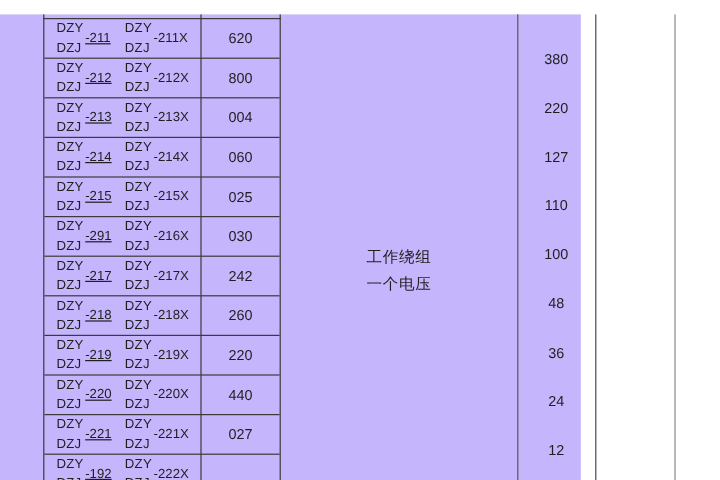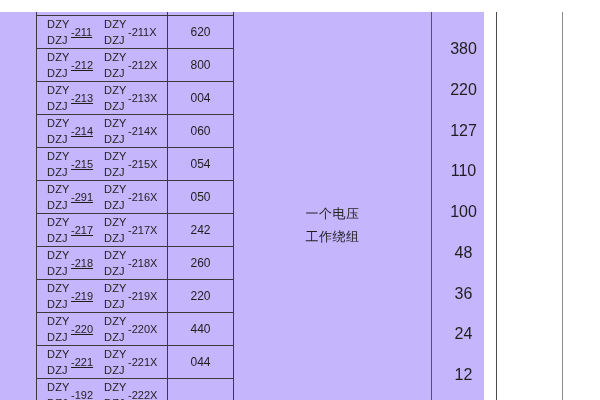--- a/index.html
+++ b/index.html
@@ -55,21 +55,21 @@
     position: absolute; left: 234px; top: 190px; width: 197px;
     text-align: center; font-size: 13px; line-height: 23px;
     letter-spacing: 0.5px;
   }
 
   
   .volt-list {
     position: absolute; left: 431px; top: 30px; width: 65px; height: 340px;
     display: flex; flex-direction: column; justify-content: space-between;
   }
-  .volt { height: 14px; line-height: 14px; text-align: center; font-size: 16px; }
+  .volt { height: 14px; line-height: 14px; text-align: center; font-size: 12px; }
 
   
   .empty-cell { position: absolute; left: 497px; top: 0; width: 65px; height: 393px; }
 </style>
 </head>
 <body>
 
 <div class="canvas">
 
   <div class="vline l-outer"></div>
@@ -142,35 +142,35 @@
     <div class="stack g1">
       <span>DZY</span>
       <span>DZJ</span>
     </div>
     <span class="suffix s1">-215</span>
     <div class="stack g2">
       <span>DZY</span>
       <span>DZJ</span>
     </div>
     <span class="suffix s2">-215X</span>
-    <div class="code">054</div>
+    <div class="code">025</div>
   </div>
 
   <div class="row">
     <div class="stack g1">
       <span>DZY</span>
       <span>DZJ</span>
     </div>
     <span class="suffix s1">-291</span>
     <div class="stack g2">
       <span>DZY</span>
       <span>DZJ</span>
     </div>
     <span class="suffix s2">-216X</span>
-    <div class="code">050</div>
+    <div class="code">030</div>
   </div>
 
   <div class="row">
     <div class="stack g1">
       <span>DZY</span>
       <span>DZJ</span>
     </div>
     <span class="suffix s1">-217</span>
     <div class="stack g2">
       <span>DZY</span>
@@ -226,40 +226,40 @@
     <div class="stack g1">
       <span>DZY</span>
       <span>DZJ</span>
     </div>
     <span class="suffix s1">-221</span>
     <div class="stack g2">
       <span>DZY</span>
       <span>DZJ</span>
     </div>
     <span class="suffix s2">-221X</span>
-    <div class="code">044</div>
+    <div class="code">027</div>
   </div>
 
   <div class="row">
     <div class="stack g1">
       <span>DZY</span>
       <span>DZJ</span>
     </div>
     <span class="suffix s1">-192</span>
     <div class="stack g2">
       <span>DZY</span>
       <span>DZJ</span>
     </div>
     <span class="suffix s2">-222X</span>
   </div>
 </div>
 
   <div class="mid-cell">
+    <div>工作绕组</div>
     <div>一个电压</div>
-    <div>工作绕组</div>
   </div>
 
   <div class="volt-list">
       <div class="volt">380</div>
       <div class="volt">220</div>
       <div class="volt">127</div>
       <div class="volt">110</div>
       <div class="volt">100</div>
       <div class="volt">48</div>
       <div class="volt">36</div>

